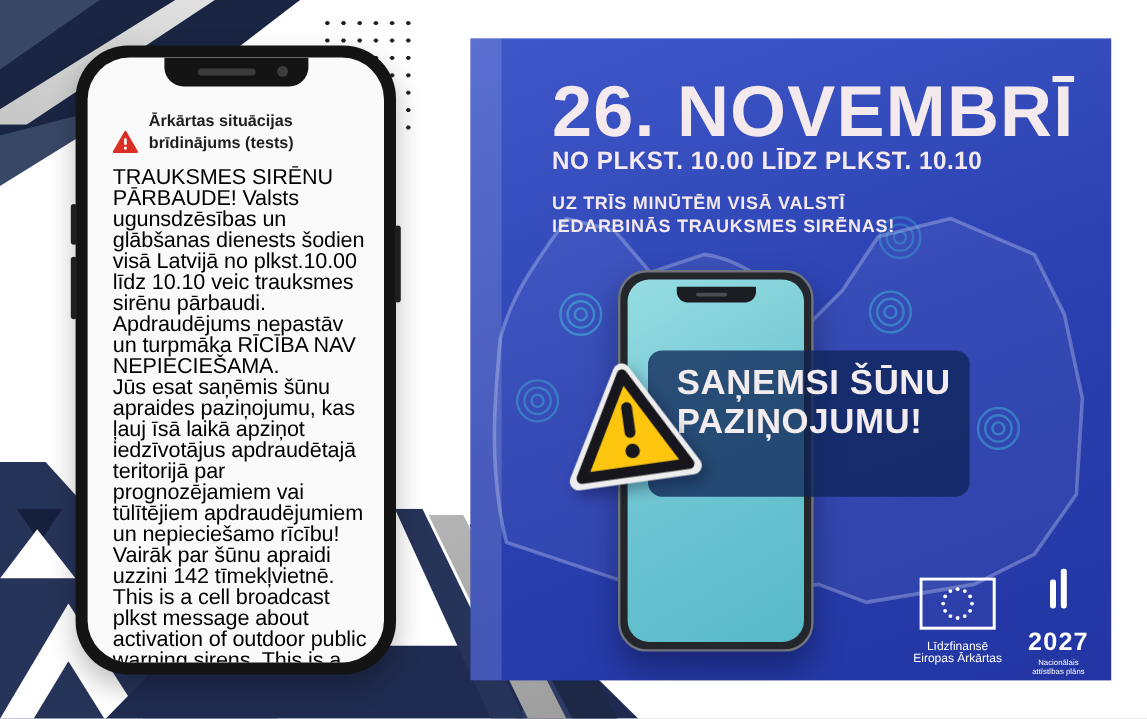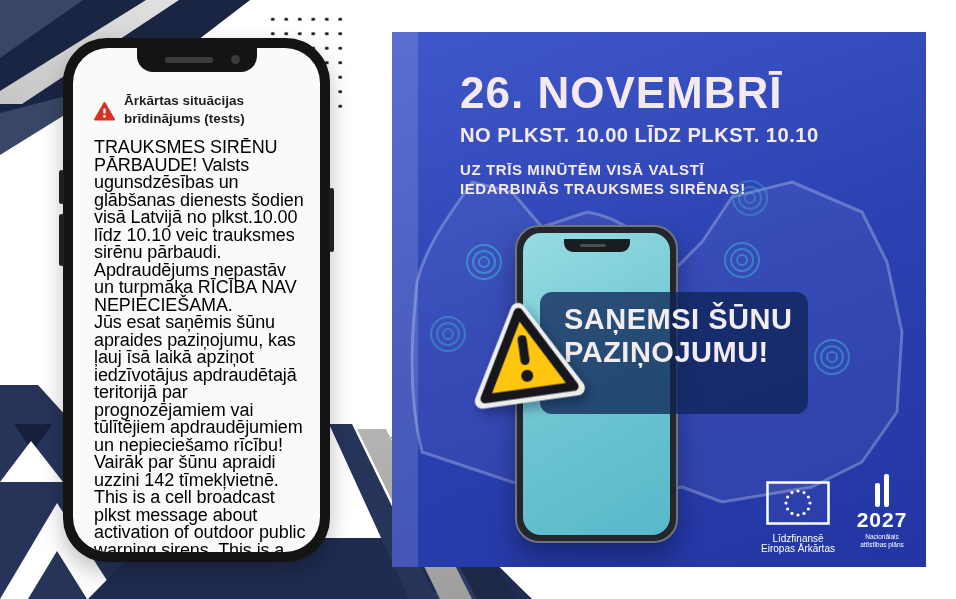--- a/index.html
+++ b/index.html
@@ -36,35 +36,35 @@
   .btn-power { right:-4px; top:150px; width:5px; height:64px; }
   .btn-vol1  { left:-4px; top:132px; width:5px; height:34px; }
   .btn-vol2  { left:-4px; top:176px; width:5px; height:52px; }
   .screen { position:absolute; inset:10px; background:#fafafa; border-radius:35px; overflow:hidden; }
   .notch { position:absolute; top:0; left:50%; transform:translateX(-50%); width:120px; height:24px;
     background:#141414; border-radius:0 0 16px 16px; }
   .speaker { position:absolute; left:28px; top:9px; width:48px; height:6px; background:#3c3c3c; border-radius:3px; }
   .camera  { position:absolute; right:17px; top:7px; width:9px; height:9px; background:#3c3c3c; border-radius:50%; }
 
   .alert-wrap { position:absolute; top:44px; left:21px; right:13px; }
-  .alert-head { display:flex; gap:9px; align-items:center; margin-bottom:11px; }
+  .alert-head { display:flex; gap:9px; align-items:flex-end; margin-bottom:11px; }
   .alert-head svg { flex:0 0 auto; margin-top:2px; }
   .alert-title { font-size:13.5px; line-height:18px; font-weight:bold; color:#1f1f1f; max-width:196px; }
   .alert-p { font-size:18px; line-height:17.5px; color:#000000; letter-spacing:-0.1px; }
   .labi-btn { display:block; margin:12px auto 0; background:none; border:none; color:#8a7a2e;
     font-family:Liberation Mono, monospace; font-size:13.5px; font-weight:bold; cursor:pointer; }
 
   
   .poster { position:absolute; left:392px; top:32px; width:534px; height:535px; z-index:2; overflow:hidden;
     background:linear-gradient(160deg,#3f58c9 0%,#2c42b2 48%,#2235a3 100%); }
   .poster-strip { position:absolute; left:0; top:0; width:26px; height:100%; background:rgba(255,255,255,0.14); }
   .map-svg, .ripple { position:absolute; pointer-events:none; }
 
   .poster-head { position:absolute; left:68px; top:36px; color:#f4e9ec; }
-  .p-date { font-size:44px; font-weight:bold; letter-spacing:1px; line-height:50px; }
+  .p-date { font-size:60px; font-weight:bold; letter-spacing:1px; line-height:50px; }
   .p-time { font-size:21px; font-weight:bold; letter-spacing:0.5px; margin-top:5px;
             transform:scaleX(0.96); transform-origin:left; }
   .p-sub  { font-size:15px; font-weight:bold; line-height:19px; letter-spacing:0.6px; margin-top:13px; }
 
   .pphone { position:absolute; left:123px; top:193px; width:163px; height:318px;
     background:#23262b; border-radius:24px; border:2px solid #6f747c;
     box-shadow:0 14px 26px rgba(0,0,20,0.35); }
   .pscreen { position:absolute; inset:6px; border-radius:18px;
     background:linear-gradient(150deg,#96dce2 0%,#6cc4d1 55%,#57b9c9 100%); }
   .pnotch { position:absolute; top:6px; left:50%; transform:translateX(-50%); width:66px; height:13px;
@@ -77,21 +77,21 @@
 
   .warn-tri { position:absolute; left:76px; top:270px; width:112px; height:102px; transform:rotate(-8deg);
     filter:drop-shadow(3px 6px 6px rgba(0,0,30,0.35)); }
 
   .eu-logo { position:absolute; left:369px; top:449px; width:74px; text-align:center; color:#ffffff; }
   .eu-caption { font-size:10px; line-height:9.5px; margin-top:5px; }
   .nap-logo { position:absolute; left:458px; top:441px; width:64px; text-align:center; color:#ffffff; }
   .nap-bars { display:flex; justify-content:center; align-items:flex-end; gap:4px; height:34px; }
   .nap-bar1 { width:5px; height:24px; background:#ffffff; border-radius:2px; }
   .nap-bar2 { width:5px; height:33px; background:#ffffff; border-radius:2px; }
-  .nap-year { font-size:21px; font-weight:bold; letter-spacing:1px; line-height:22px; margin-top:2px; }
+  .nap-year { font-size:21px; font-weight:bold; letter-spacing:1px; line-height:22px; margin-top:18px; }
   .nap-caption { font-size:6.5px; line-height:8px; margin-top:2px; }
 </style>
 </head>
 <body>
 
 <div class="canvas">
 
   <div class="shape tl-base"></div>
   <div class="shape tl-dark"></div>
   <div class="shape tl-silver"></div>

